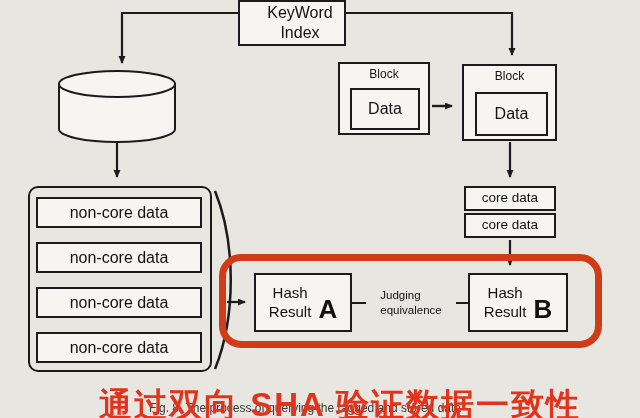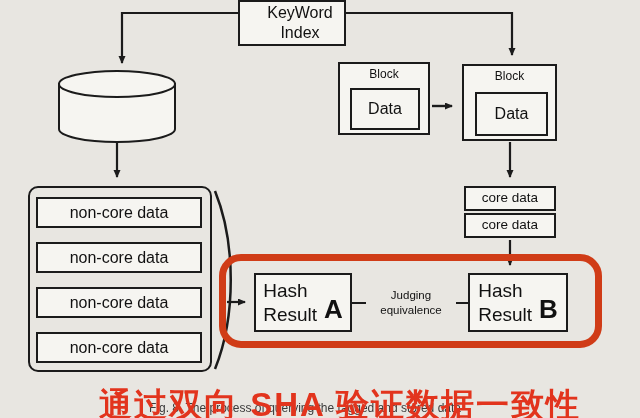--- a/index.html
+++ b/index.html
@@ -18,25 +18,25 @@
     border:2px solid var(--line,#1b1b1b);
     display:flex; align-items:center; justify-content:center;
     text-align:center; line-height:1.25;
   }
   .box.outer { display:block;padding-left:32px; }
   .group { position:absolute; z-index:2; border:2px solid var(--line,#1b1b1b); }
   .label { position:absolute; z-index:2; display:flex; align-items:center; justify-content:center; }
   .pre { white-space:pre-line; }
   .block-label { position:absolute; top:3px; left:0; right:0; text-align:center; font-size:12px; }
   .hash { gap:7px; }
-  .hash-label { font-size:19px; text-align:left; line-height:1.25; white-space:pre-line; }
+  .hash-label { font-size:15px; text-align:center; line-height:1.25; white-space:pre-line; }
   .hash-letter { font-size:26px; font-weight:600; margin-top:14px; }
   .judge {
     position:absolute; z-index:3; background:var(--background,#e8e6e1);
-    display:flex; align-items:center; justify-content:center; text-align:center;
+    display:flex; align-items:center; justify-content:center; text-align:left;
     font-size:11.5px; line-height:1.3;
   }
   .frame {
     position:absolute; z-index:5; pointer-events:none;
     border:7px solid var(--highlight,#d03c17); border-radius:22px;
   }
   .cn {
     position:absolute; z-index:6; text-align:center;
     color:var(--caption_red,#e2341d); font-weight:700; font-size:33px; letter-spacing:2px;
   }

